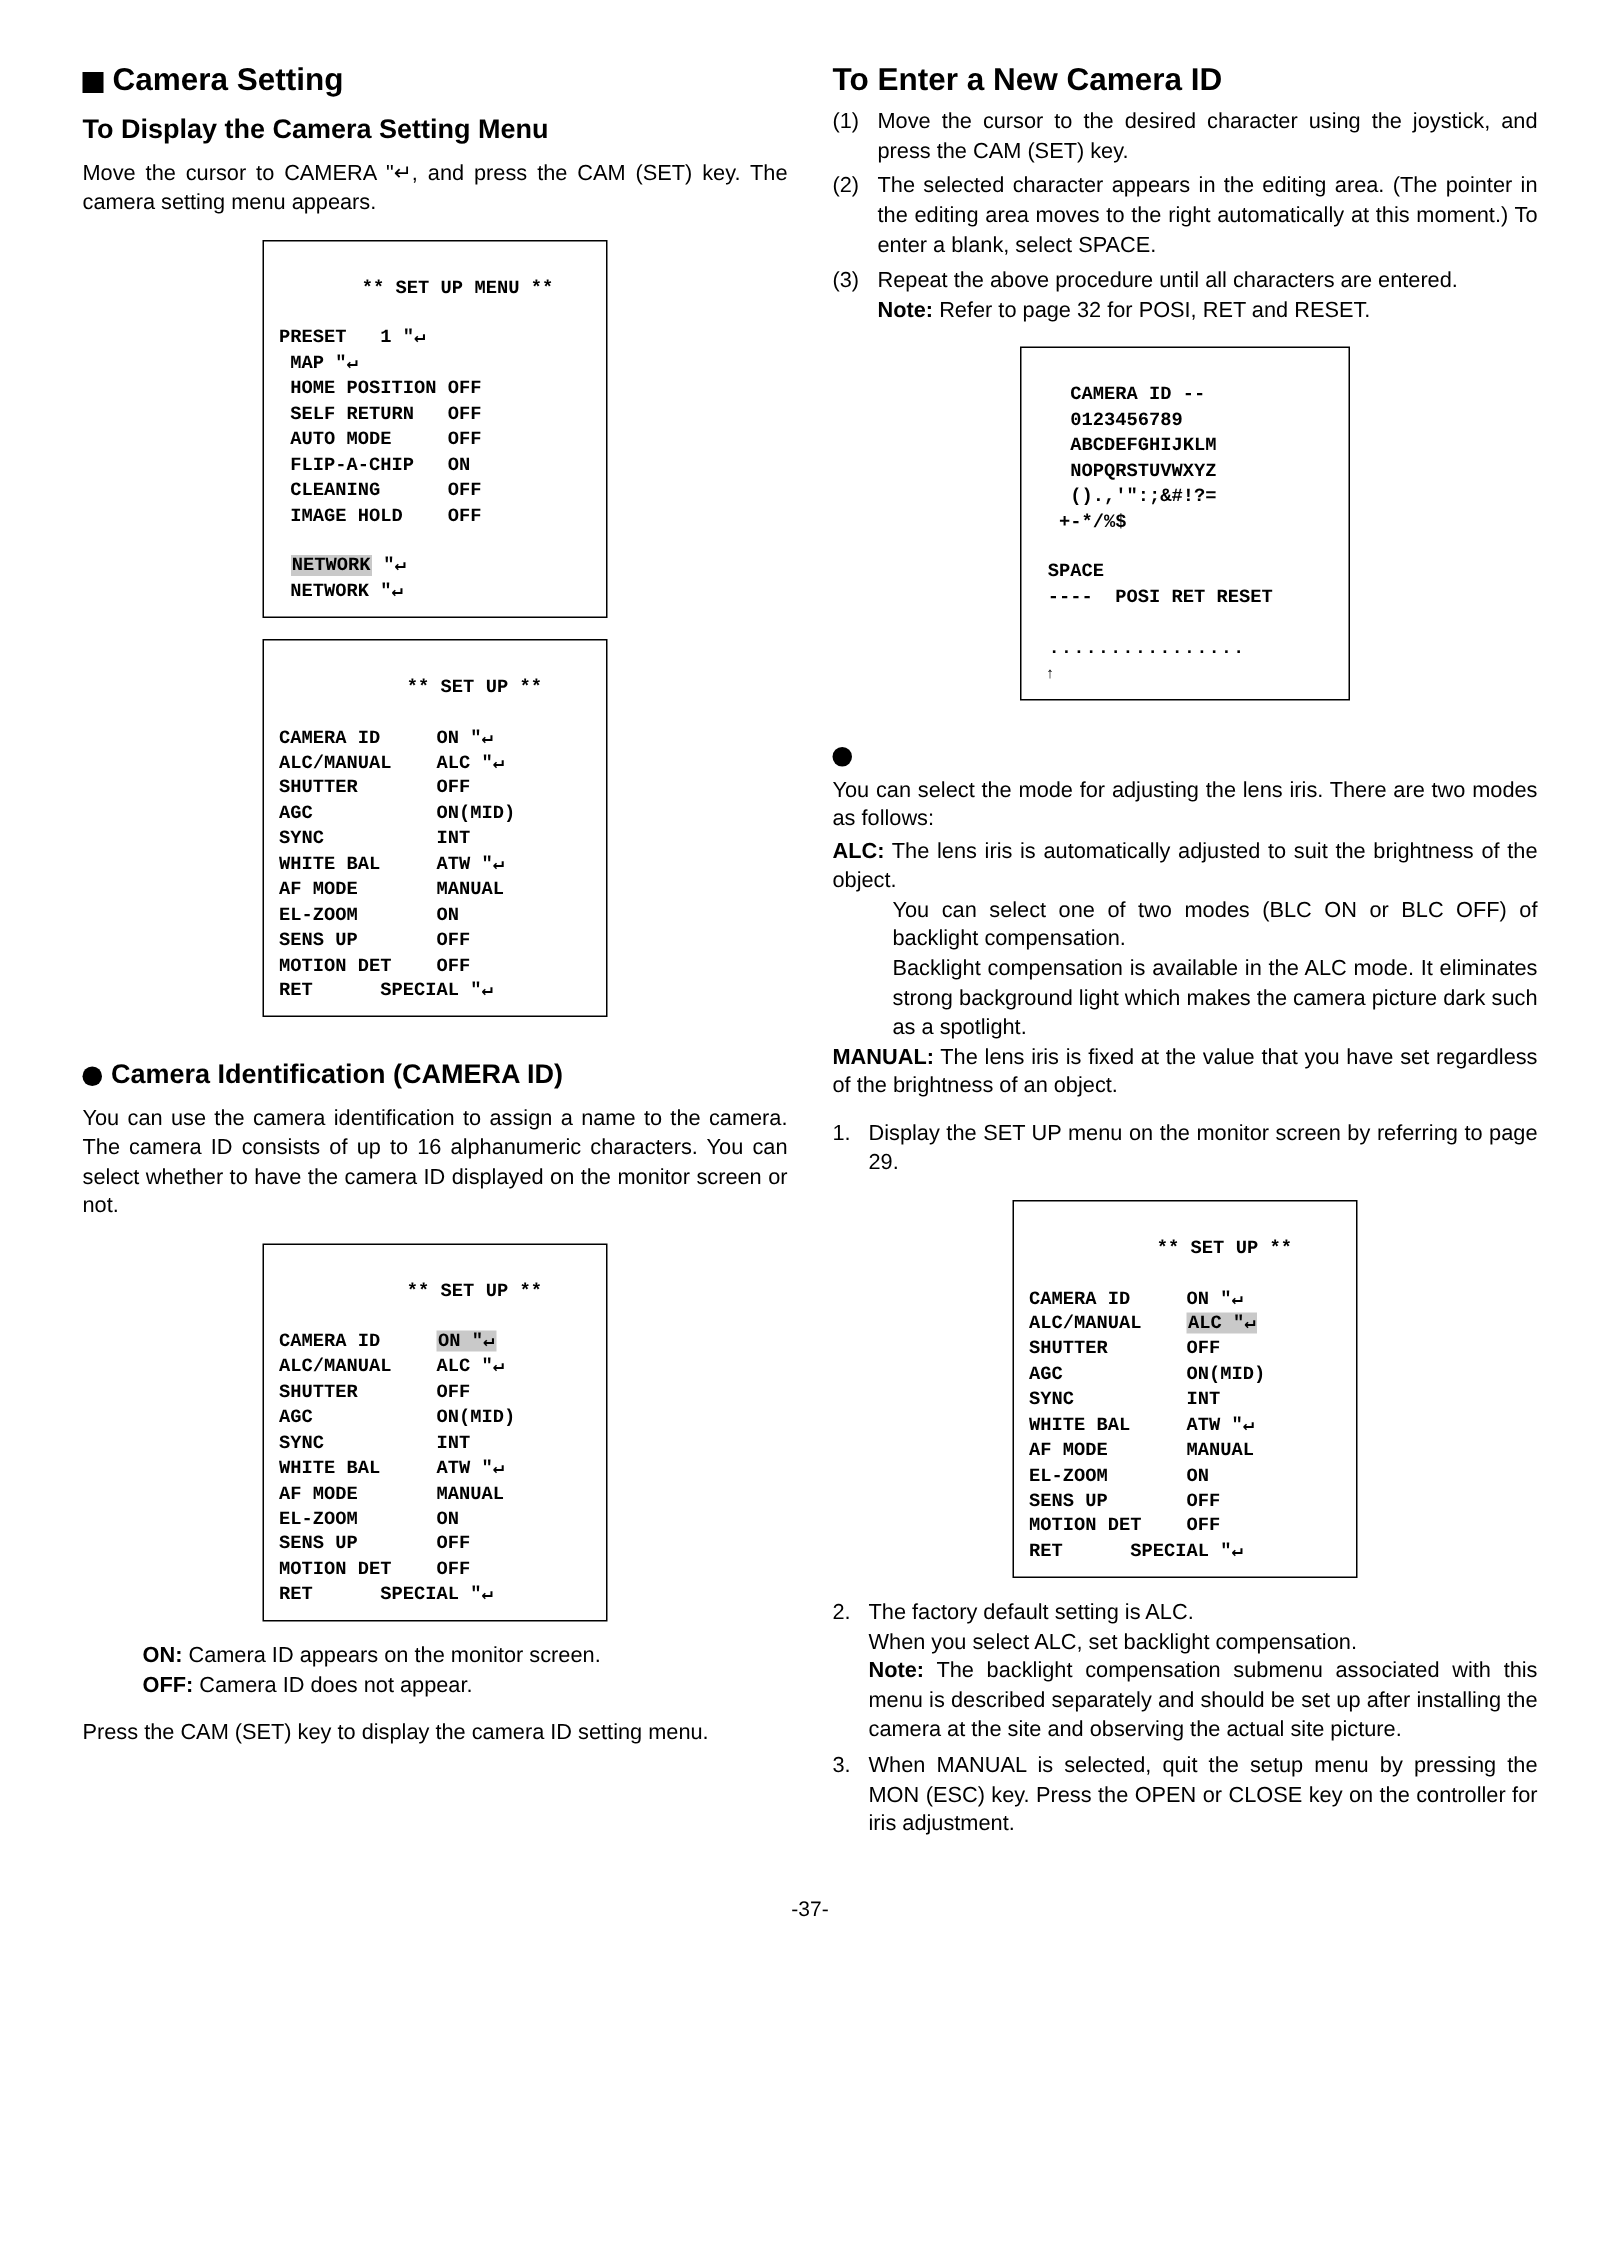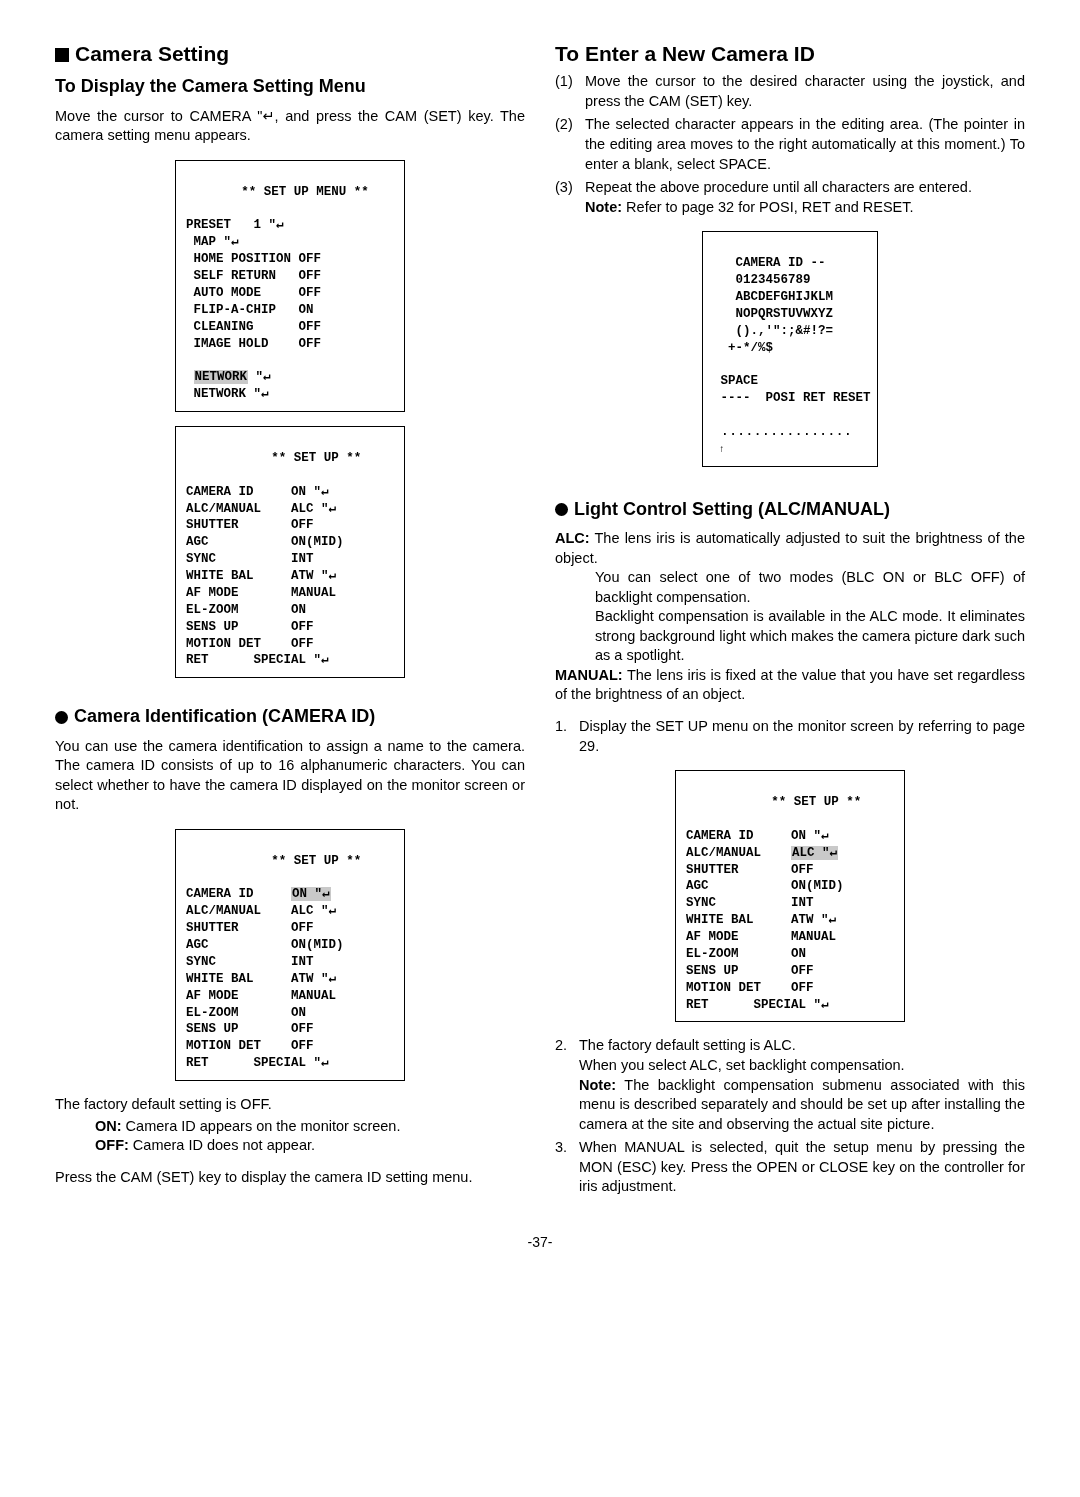--- a/index.html
+++ b/index.html
@@ -130,21 +130,20 @@
 <span>AGC           ON(MID)</span>
 <span>SYNC          INT</span>
 <span>WHITE BAL     ATW "↵</span>
 <span>AF MODE       MANUAL</span>
 <span>EL-ZOOM       ON</span>
 <span>SENS UP       OFF</span>
 <span>MOTION DET    OFF</span>
 <span>RET      SPECIAL "↵</span>
 </div>
 
-    <p style="margin-bottom:2px;">The factory default setting is OFF.</p>
     <div class="indent-def">
       <span class="bold">ON:</span><span> Camera ID appears on the monitor screen.</span>
     </div>
     <div class="indent-def" style="margin-bottom:12px;">
       <span class="bold">OFF:</span><span> Camera ID does not appear.</span>
     </div>
 
     <p>Press the CAM (SET) key to display the camera ID setting menu.</p>
   </div>
 
@@ -162,40 +161,40 @@
       </li>
       <li>
         <span class="num">(3)</span>
         <span class="body">
           <span>Repeat the above procedure until all characters are entered.</span><br>
           <span class="bold">Note:</span><span> Refer to page 32 for POSI, RET and RESET.</span>
         </span>
       </li>
     </ul>
 
-    <div class="menu-box" style="width:176px;">
+    <div class="menu-box" style="width:220px;">
 <span>   CAMERA ID --</span>
 <span>   0123456789</span>
 <span>   ABCDEFGHIJKLM</span>
 <span>   NOPQRSTUVWXYZ</span>
 <span>   ().,'":;&amp;#!?=</span>
 <span>  +-*/%$</span>
 <span></span>
 <span> SPACE</span>
 <span> ----  POSI RET RESET</span>
 <span></span>
 <span class="editing-area"> ................</span>
 <span class="up-caret"> ↑</span>
 </div>
 
     <h3 class="bullet-head" style="margin-top:30px;">
       <span class="circle-bullet"></span>
-      <span>Light Control Setting (ALC/MANUAL)</span>
     </h3>
 
+    <p style="margin-bottom:2px;">You can select the mode for adjusting the lens iris. There are two modes as follows:</p>
 
     <div style="text-align:justify;">
       <span class="bold">ALC:</span><span> The lens iris is automatically adjusted to suit the brightness of the object.</span>
     </div>
     <div class="indent-def">You can select one of two modes (BLC ON or BLC OFF) of backlight compensation.</div>
     <div class="indent-def">Backlight compensation is available in the ALC mode. It eliminates strong background light which makes the camera picture dark such as a spotlight.</div>
 
     <div style="text-align:justify; margin-bottom:12px;">
       <span class="bold">MANUAL:</span><span> The lens iris is fixed at the value that you have set regardless of the brightness of an object.</span>
     </div>

